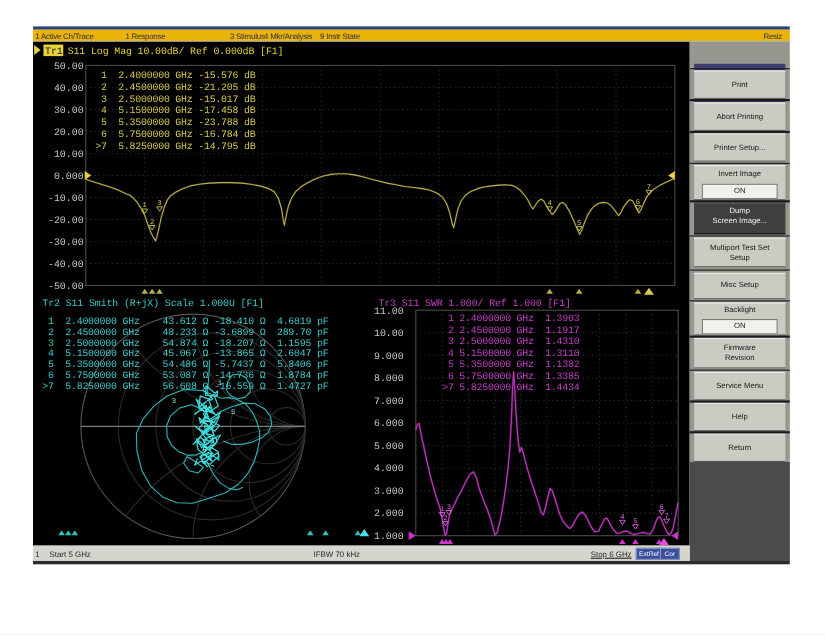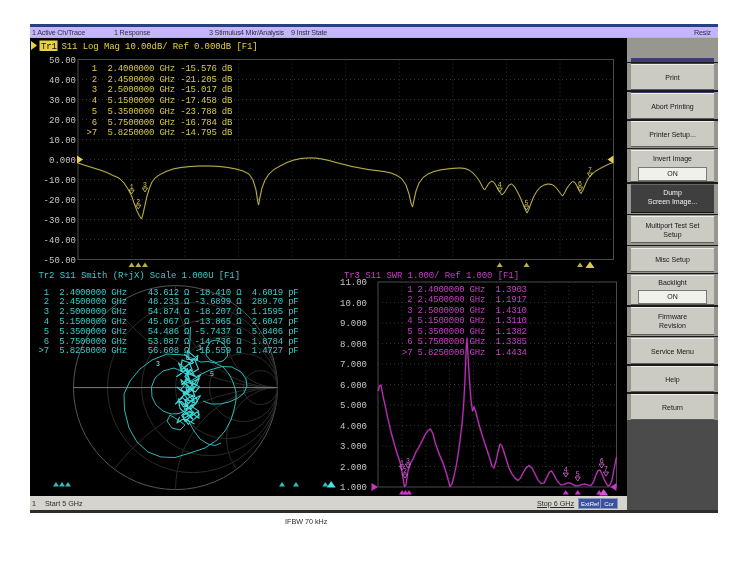--- a/index.html
+++ b/index.html
@@ -1,16 +1,16 @@
 <!DOCTYPE html>
 <html><head><meta charset="utf-8"><style>
 html,body{margin:0;padding:0;background:#ffffff;width:750px;height:577px;overflow:hidden;}
 #page{position:relative;width:750px;height:577px;background:#ffffff;font-family:"Liberation Sans",sans-serif;}
 #blueline{position:absolute;left:30px;top:24px;width:688px;height:2.5px;background:#26427e;}
-#menubar{position:absolute;left:30px;top:26.5px;width:688px;height:11.5px;background:#c4b5fd;font-size:7.2px;color:#2e2e48;border-bottom:0.5px solid #b8b8b0;box-sizing:border-box;}
+#menubar{position:absolute;left:30px;top:26.5px;width:688px;height:11.5px;background:#eab308;font-size:7.2px;color:#2e2e48;border-bottom:0.5px solid #b8b8b0;box-sizing:border-box;}
 #menubar span{position:absolute;top:1.5px;white-space:nowrap;letter-spacing:-0.2px;}
 #screen{position:absolute;left:30px;top:38px;width:597px;height:458px;background:#000;}
 #status{position:absolute;left:30px;top:496px;width:597px;height:14px;background:#d5d5cd;font-size:7.2px;color:#2a2a2a;}
 #status span{position:absolute;top:2.5px;white-space:nowrap;}
 .badge{position:absolute;top:1.5px;height:9px;background:#3a4f9e;color:#fff;font-size:6px;text-align:center;line-height:10px;padding:0 2px;border:1px solid #8a94c0;}
 #bottomline{position:absolute;left:30px;top:510px;width:688px;height:3px;background:#2c2c2c;}
 #panel{position:absolute;left:627px;top:38px;width:91px;height:472px;background:#97978f;}
 #paneldark{position:absolute;left:627px;top:420px;width:91px;height:90px;background:#4b4b4b;}
 #panel .navy{position:absolute;left:4px;width:83px;background:#3d3d72;color:#fff;font-size:8px;font-weight:bold;text-align:center;line-height:21px;}
 #panel .btn{position:absolute;left:4px;width:83px;background:#cbcbc3;color:#161616;font-size:7px;text-align:center;line-height:9px;border-top:1px solid #efefe9;border-bottom:1px solid #5e5e58;box-sizing:border-box;}
@@ -268,18 +268,18 @@
 <div class="sep" style="top:234.8px;"></div>
 <div class="sep" style="top:267.2px;"></div>
 <div class="sep" style="top:297.8px;"></div>
 <div class="sep" style="top:326.2px;"></div>
 <div class="sep" style="top:354.2px;"></div>
 </div>
 <div id="paneldark"></div>
 <div id="status">
 <span style="left:2px;">1</span>
 <span style="left:15px;">Start 5 GHz</span>
-<span style="left:255px;margin-top:18px;">IFBW 70 kHz</span>
+<span style="left:255px;">IFBW 70 kHz</span>
 <span style="left:507px;text-decoration:underline;">Stop 6 GHz</span>
 <div class="badge" style="left:548px;width:17px;">ExtRef</div>
 <div class="badge" style="left:570px;width:12px;">Cor</div>
 </div>
 <div id="bottomline"></div>
 </div>
 </body></html>

